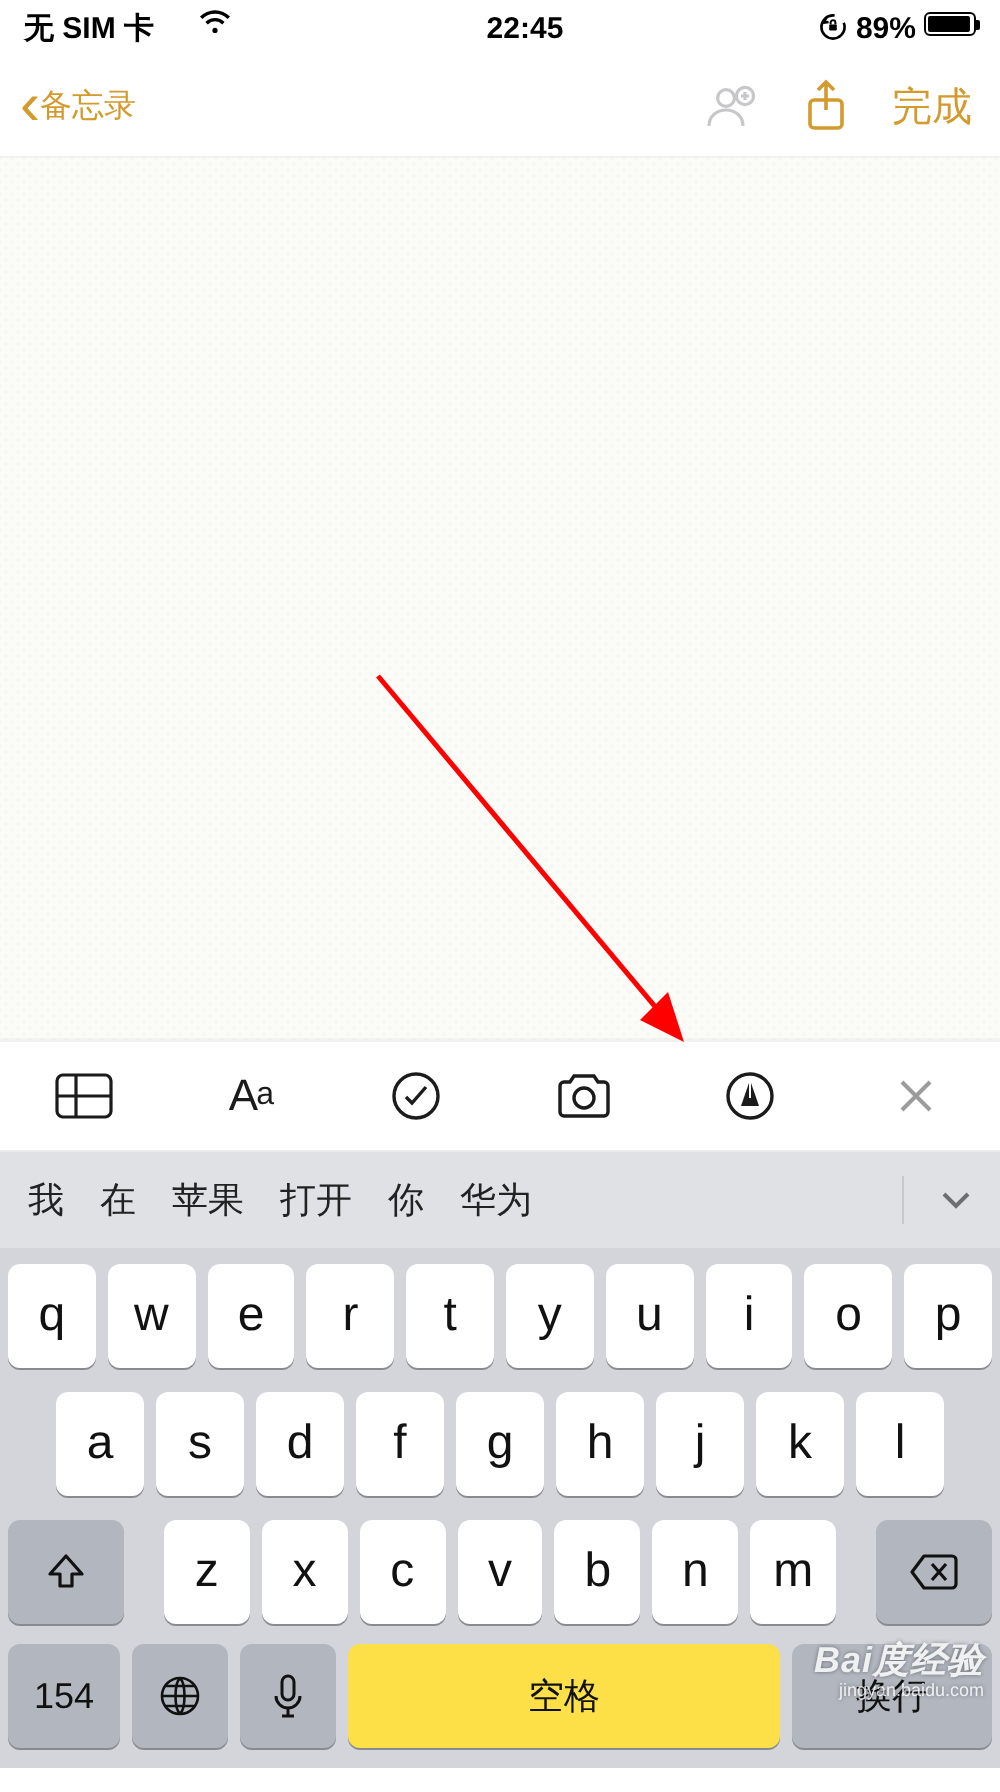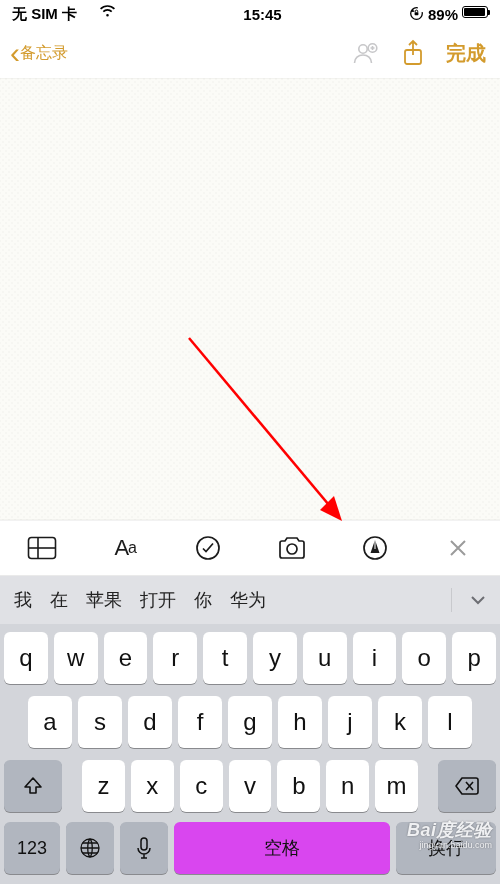--- a/index.html
+++ b/index.html
@@ -14,21 +14,21 @@
     .battery-fill { position:absolute; left:1px; top:1px; bottom:1px; width:88%; background:#000; border-radius:1px; }
 
     
     .nav-bar { height: 50px; display: flex; align-items: center; padding: 0 10px; gap: 6px; }
     .nav-back { display: flex; align-items: center; color: #d39b2d; }
     .nav-back-chevron { font-size: 30px; line-height: 1; font-weight: 300; }
     .nav-back-label { font-size: 16px; }
     .nav-spacer { flex: 1; }
     .nav-icon { width: 42px; height: 40px; display: flex; align-items: center; justify-content: center; color: #c7c7c9; }
     .nav-icon.share { color: #d39b2d; }
-    .nav-done { color: #d39b2d; font-size: 20px; font-weight: 700; margin-left: 6px; margin-right: 4px;}
+    .nav-done { color: #d39b2d; font-size: 20px; font-weight: 400; margin-left: 6px; margin-right: 4px;}
 
     
     .note-body {
       position: relative;
       height: 442px; 
       background: #fbfbf7;
       background-image:
         radial-gradient(rgba(0,0,0,0.02) 1px, transparent 1px),
         radial-gradient(rgba(0,0,0,0.02) 1px, transparent 1px);
       background-size: 6px 6px;
@@ -71,39 +71,39 @@
     .key.shift { max-width: 58px; flex: 0 0 58px; }
     .key.del  { max-width: 58px; flex: 0 0 58px; }
     .row3-gap { width: 8px; flex: 0 0 8px; }
 
     
     .kbd-bottom { display:flex; gap:6px; padding-bottom: 4px; }
     .bkey { height: 52px; background:#b1b6bf; border-radius:6px; box-shadow: 0 1px 0 rgba(0,0,0,0.35); display:flex; align-items:center; justify-content:center; font-size:18px; color:#111; }
     .bkey.num { flex: 0 0 56px; }
     .bkey.globe { flex: 0 0 48px; }
     .bkey.mic { flex: 0 0 48px; }
-    .bkey.space { flex: 1; background:#d946ef; font-size:18px; }
+    .bkey.space { flex: 1; background:#fde047; font-size:18px; }
     .bkey.return { flex: 0 0 100px; font-size:18px;}
 
     
     .watermark { position:absolute; right:8px; bottom:46px; opacity:0.8; color:#fff; text-shadow:0 0 2px rgba(0,0,0,0.5); }
     .watermark .main { font-size:18px; font-weight:700; font-style:italic; letter-spacing:0.5px; }
     .watermark .sub { font-size:9px; text-align:right; margin-top:-2px;}
   </style>
 </head>
 <body>
 
 <div class="status-bar">
   <div class="status-left">
     <span>无 SIM 卡</span>
     <svg width="17" height="13" viewBox="0 0 17 13">
         <path d="M8.5 11.5a1.3 1.3 0 100-2.6 1.3 1.3 0 000 2.6zM4.9 7.2a5 5 0 017.2 0l1.2-1.2a6.7 6.7 0 00-9.6 0l1.2 1.2zM2.2 4.5a8.8 8.8 0 0112.6 0L16 3.3a10.5 10.5 0 00-15 0l1.2 1.2z" fill="#000"></path>
       </svg>
   </div>
-  <div>15:45</div>
+  <div>22:45</div>
   <div class="status-right">
     <svg width="15" height="15" viewBox="0 0 15 15">
         <circle cx="7.5" cy="7.5" r="5.8" fill="none" stroke="#000" stroke-width="1.3" stroke-dasharray="28 6"></circle>
         <path d="M4 3l-1 2.3L5.3 5" fill="none" stroke="#000" stroke-width="1.3"></path>
         <rect x="5.6" y="6.2" width="3.8" height="3" rx="0.6" fill="#000"></rect>
         <path d="M6.3 6.3v-1a1.2 1.2 0 012.4 0v1" fill="none" stroke="#000" stroke-width="1"></path>
       </svg>
     <span>89%</span>
     <div class="battery">
         <div class="battery-fill"></div>
@@ -234,21 +234,21 @@
     <div class="key">m</div>
     <div class="row3-gap"></div>
     <div class="key fn del">
       <svg width="26" height="20" viewBox="0 0 26 20">
           <path d="M8 2h14a2 2 0 012 2v12a2 2 0 01-2 2H8l-6-8 6-8z" fill="none" stroke="#111" stroke-width="1.6" stroke-linejoin="round"></path>
           <path d="M12 6l7 8M19 6l-7 8" stroke="#111" stroke-width="1.6"></path>
         </svg>
     </div>
   </div>
   <div class="kbd-bottom">
-    <div class="bkey num">123</div>
+    <div class="bkey num">154</div>
     <div class="bkey globe">
       <svg width="22" height="22" viewBox="0 0 22 22" fill="none" stroke="#111" stroke-width="1.3">
           <circle cx="11" cy="11" r="9"></circle>
           <path d="M2 11h18M11 2c3 3 3 15 0 18M11 2c-3 3-3 15 0 18M3.5 6h15M3.5 16h15"></path>
         </svg>
     </div>
     <div class="bkey mic">
       <svg width="16" height="24" viewBox="0 0 16 24" fill="none" stroke="#111" stroke-width="1.5">
           <rect x="5" y="2" width="6" height="12" rx="3"></rect>
           <path d="M2 12a6 6 0 0012 0M8 18v4M5 22h6"></path>

